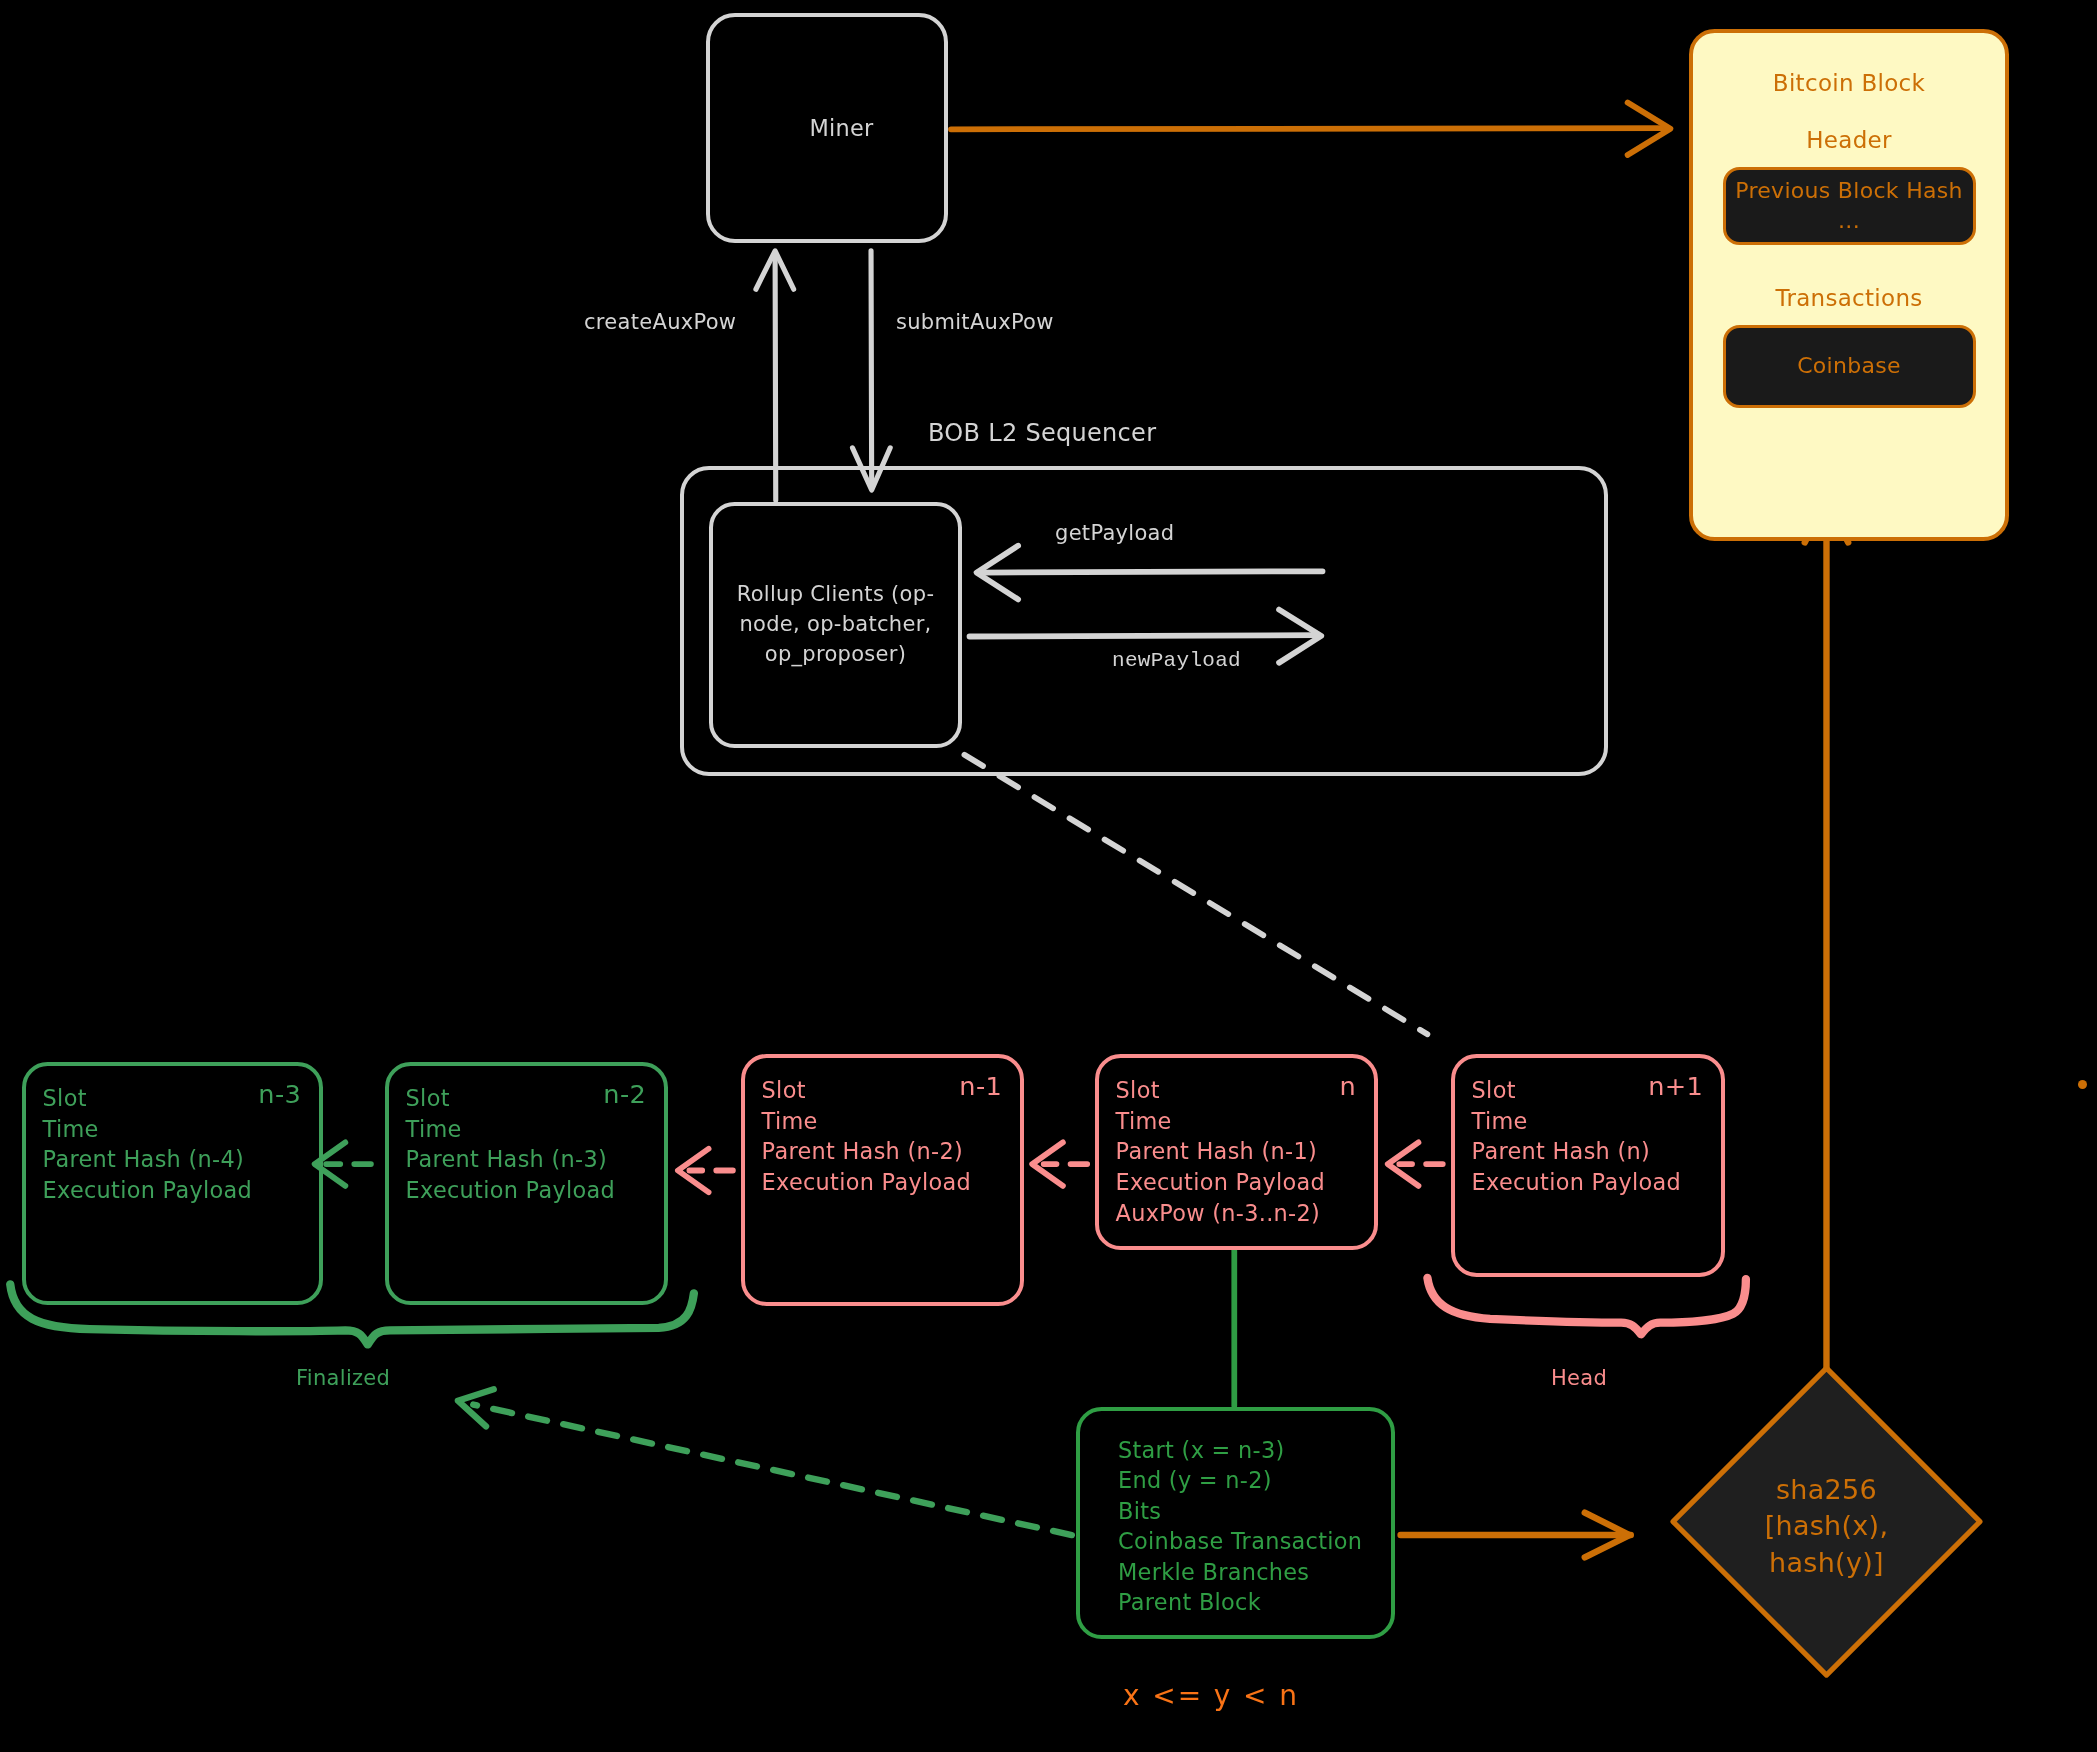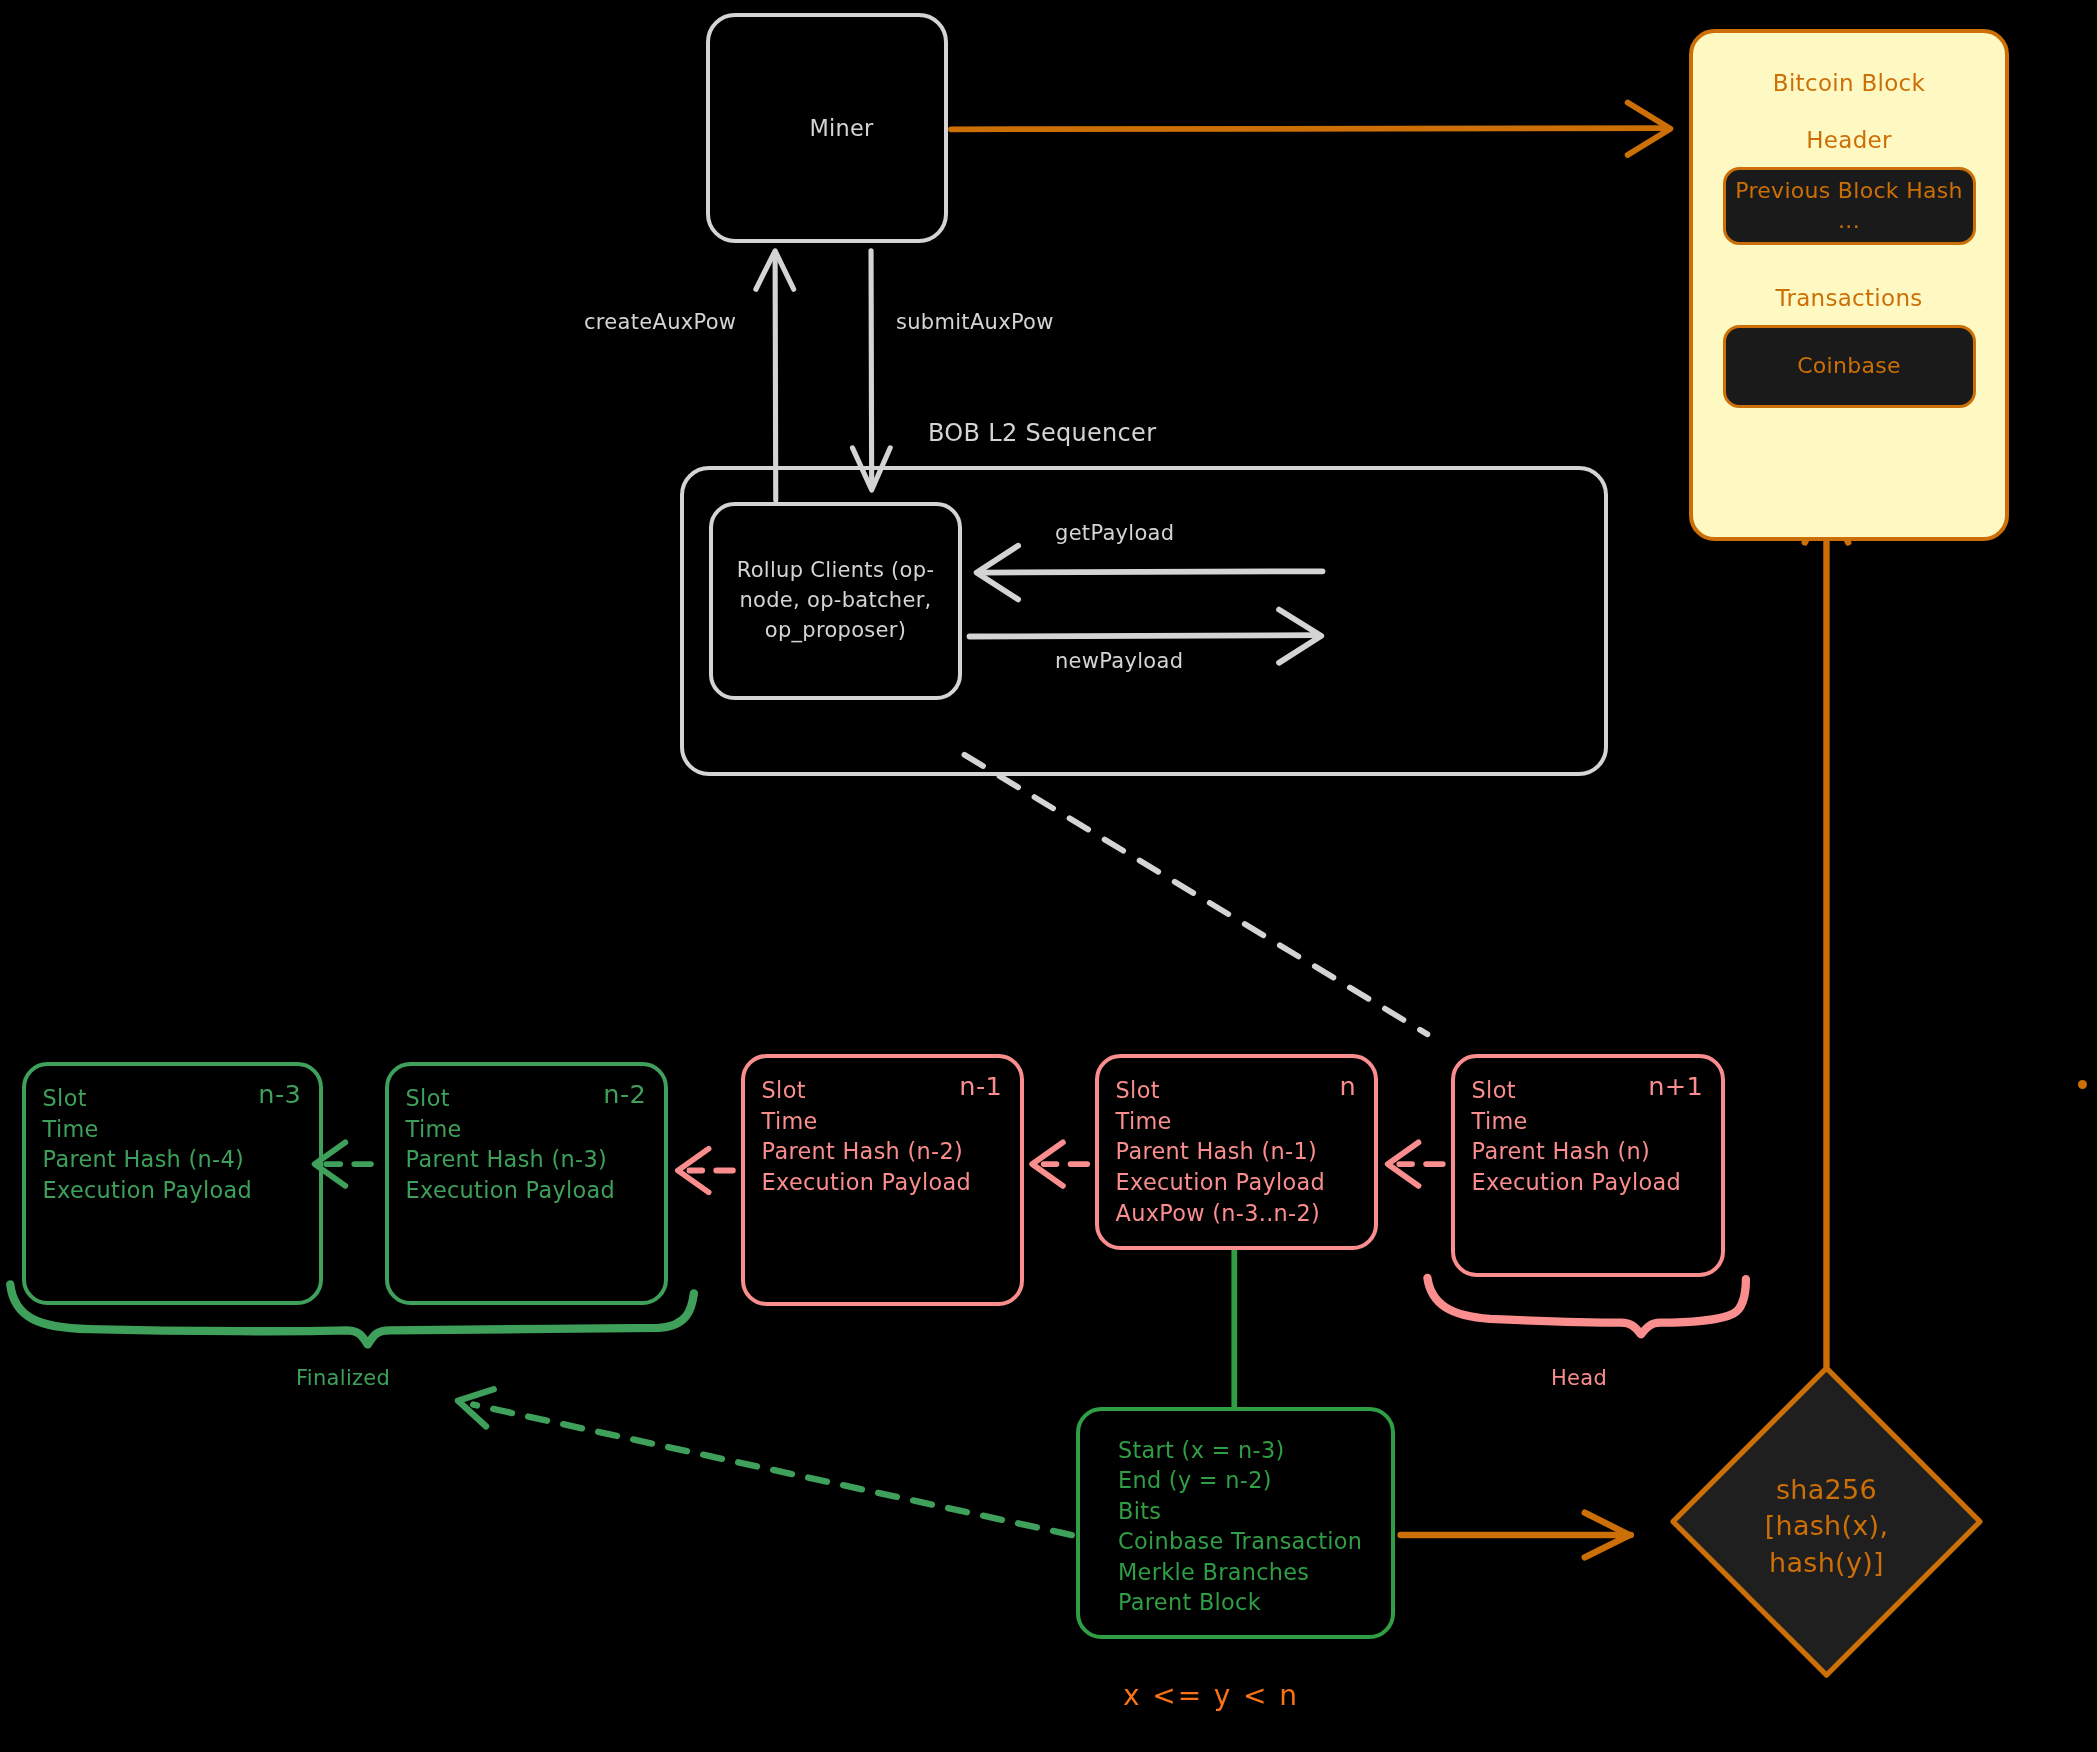--- a/index.html
+++ b/index.html
@@ -54,21 +54,21 @@
   }
   .seq-title {
     position: absolute;
     left: 928px; top: 419px;
     color: #d4d4d4;
     font-size: 24px;
     white-space: nowrap;
   }
   .rollup-box {
     left: 709px; top: 502px;
-    width: 253px; height: 198px;
+    width: 253px; height: 246px;
     border: 4.5px solid #d4d4d4;
     border-radius: 25.6px;
     padding: 0 22px;
   }
   .exec-box {
     left: 1327px; top: 502px;
     width: 253px; height: 246px;
     border: 4.5px solid #d4d4d4;
     border-radius: 25.6px;
     padding: 0 11.5px;
@@ -303,21 +303,21 @@
   <div class="node seq-outer"></div>
 
   <div class="node rollup-box">
     <div class="boxtext hand">Rollup Clients (op-node, op-batcher, op_proposer)</div>
   </div>
 
 
   <div class="edge-label hand" style="left:584px; top:310px;">createAuxPow</div>
   <div class="edge-label hand" style="left:896px; top:310px;">submitAuxPow</div>
   <div class="edge-label hand" style="left:1055px; top:521px;">getPayload</div>
-  <div class="edge-label hand" style="left:1055px; top:649px;">newPayload</div>
+  <div class="edge-label hand" style="left:1112px; top:649px;font-family:Liberation Mono, monospace;">newPayload</div>
 
   <div class="node btc-outer">
     <div class="btc-title hand">Bitcoin Block</div>
     <div class="btc-sub hand">Header</div>
     <div class="btc-inner prev hand">Previous Block Hash ...</div>
     <div class="btc-sub hand">Transactions</div>
     <div class="btc-inner coin hand">Coinbase</div>
   </div>
 
   <div class="chain-block green" style="left:22px; top:1062px; width:301px; height:243px;">

